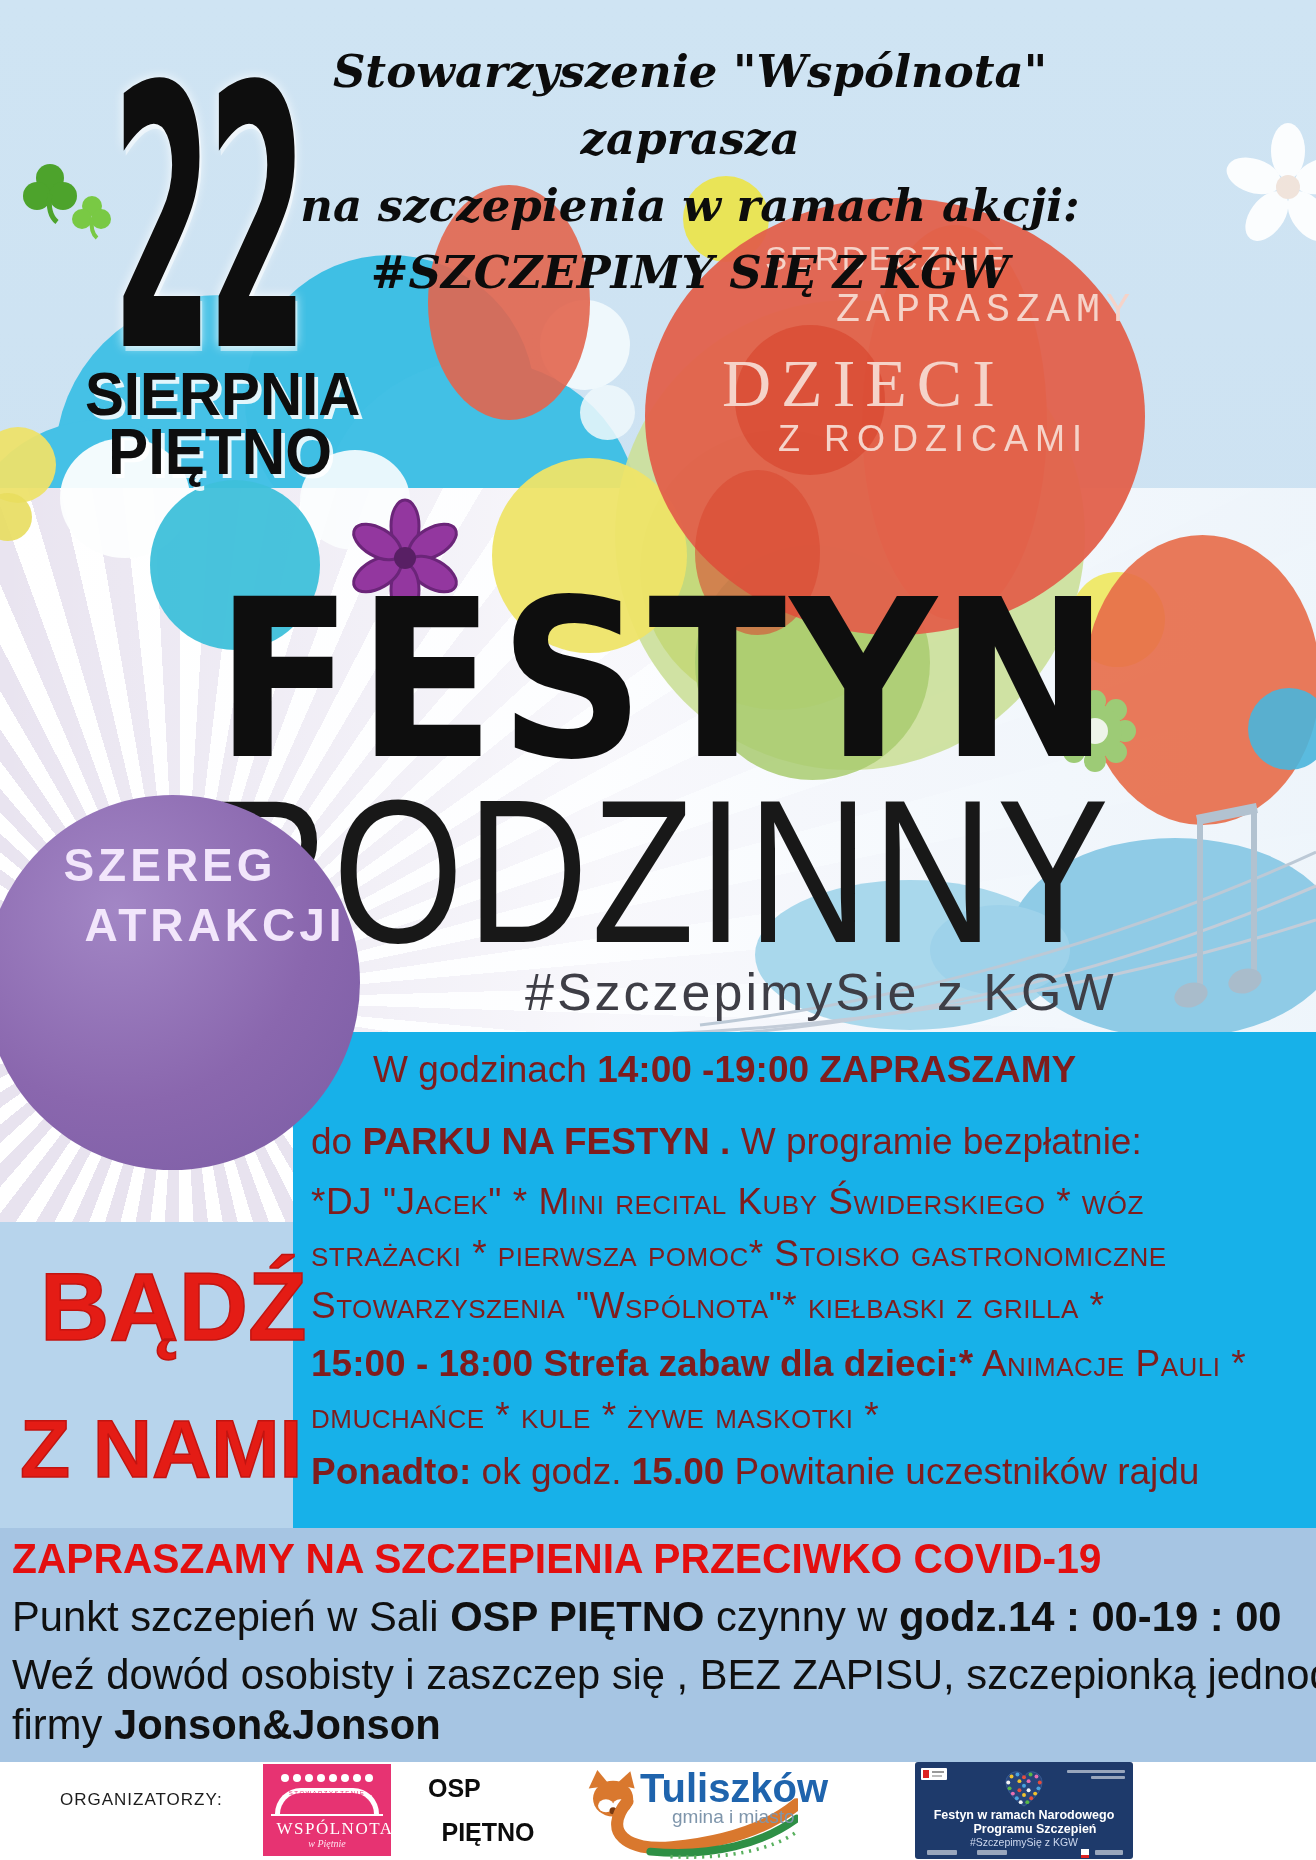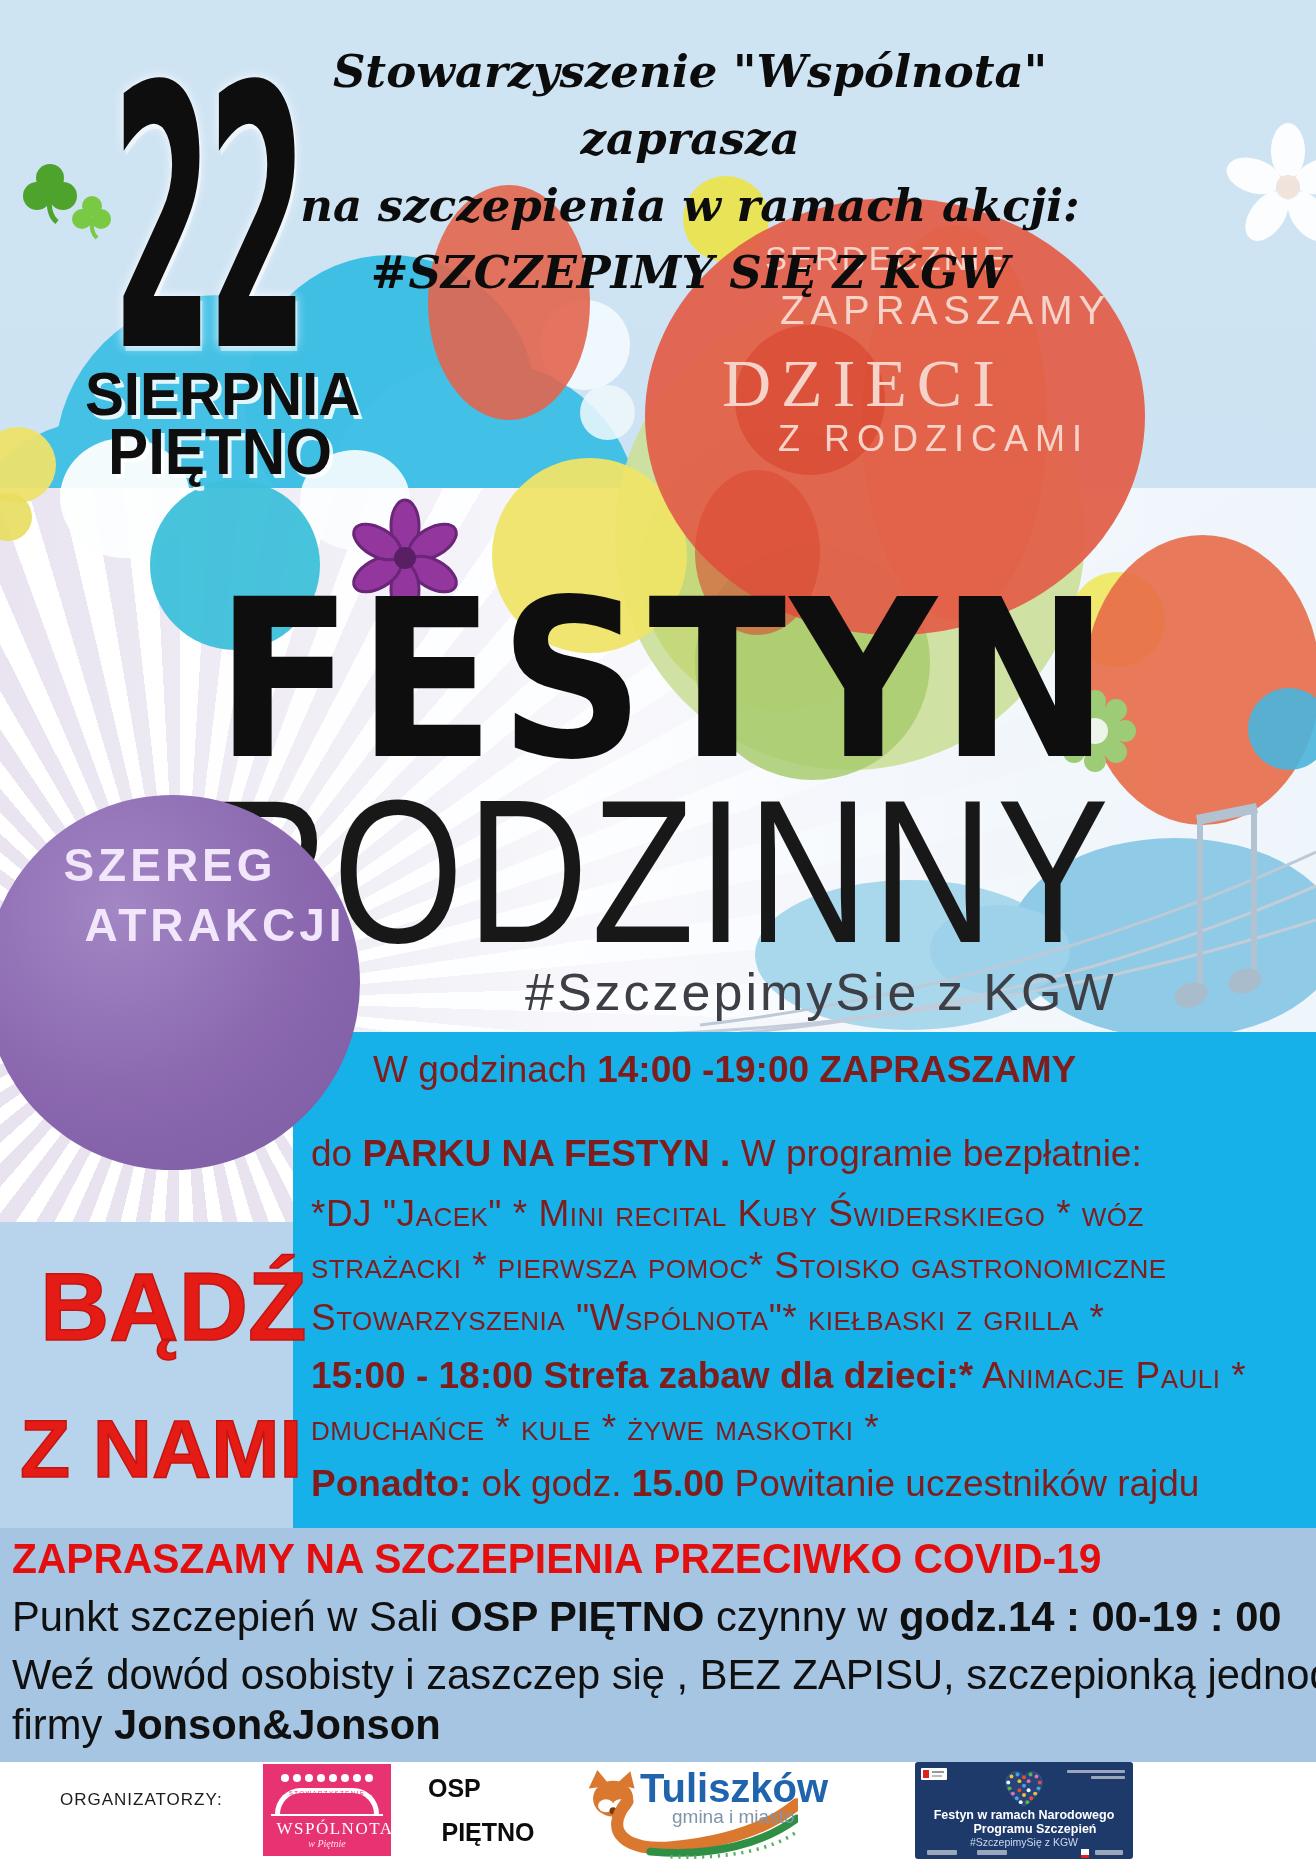--- a/index.html
+++ b/index.html
@@ -63,21 +63,21 @@
   <div class="c" style="left:428px;top:185px;width:162px;height:235px;background:#e2654e;opacity:.9;"></div>
   <div class="c" style="left:862px;top:225px;width:185px;height:395px;background:#e9813f;opacity:.95;"></div>
   <div class="c" style="left:1070px;top:572px;width:95px;height:95px;background:#efe96d;"></div>
   <div class="c" style="left:1085px;top:535px;width:235px;height:290px;background:#e76b48;opacity:.9;"></div>
   <div class="c" style="left:1248px;top:688px;width:82px;height:82px;background:#49b5dc;opacity:.9;"></div>
 
   <div class="c" style="left:645px;top:198px;width:500px;height:437px;background:var(--red_circle);opacity:.95;"></div>
   <div class="c" style="left:735px;top:325px;width:150px;height:150px;background:#d84a32;opacity:.75;"></div>
   <div class="c" style="left:695px;top:470px;width:125px;height:165px;background:#d84a32;opacity:.6;"></div>
   <div class="redcircle-text" style="left:765px;top:240px;font-size:33px;letter-spacing:3px;">SERDECZNIE</div>
-  <div class="redcircle-text" style="left:780px;top:288px;font-size:40px;letter-spacing:6px;">ZAPRASZAMY</div>
+  <div class="redcircle-text" style="left:836px;top:288px;font-size:40px;letter-spacing:6px;font-family:Liberation Mono, monospace;">ZAPRASZAMY</div>
   <div class="redcircle-text" style="left:722px;top:344px;font-size:68px;letter-spacing:10px;font-family:Liberation Serif, serif;">DZIECI</div>
   <div class="redcircle-text" style="left:778px;top:418px;font-size:36px;letter-spacing:7px;">Z RODZICAMI</div>
 
   <div class="c" style="left:755px;top:880px;width:310px;height:150px;background:#a9d8ec;"></div>
   <div class="c" style="left:1010px;top:838px;width:330px;height:200px;background:#8fcbe6;"></div>
   <div class="c" style="left:930px;top:905px;width:140px;height:90px;background:#9ed2ea;"></div>
   <svg class="abs" style="left:640px;top:790px;" width="676" height="245" viewBox="0 0 676 245">
     <path d="M60 235 C 260 212 480 152 676 62" stroke="#bcc9d6" stroke-width="3" fill="none"></path>
     <path d="M100 243 C 300 226 500 172 676 96" stroke="#c3ccd8" stroke-width="3" fill="none"></path>
     <path d="M0 245 C 240 236 470 196 676 130" stroke="#c3ccd8" stroke-width="3" fill="none"></path>
@@ -150,21 +150,21 @@
 
   <div class="abs big-title" style="left:215px;top:570px;font-family:'DejaVu Sans',sans-serif;font-weight:900;font-size:220px;letter-spacing:4px;transform:scaleX(.92);">FESTYN</div>
   <div class="abs big-title" style="left:208px;top:768px;font-weight:400;font-size:205px;letter-spacing:4px;color:#181818;transform:scaleX(.82);">RODZINNY</div>
   <div class="abs" style="left:525px;top:962px;font-size:52px;letter-spacing:3px;color:#3e3e46;white-space:nowrap;">#SzczepimySie z KGW</div>
 
   <div id="left-rays"></div>
   <div id="left-col"></div>
 
   <div id="program-box">
     <div class="pl" style="padding-left:62px;"><span>W godzinach </span><span class="sb">14:00 -19:00 ZAPRASZAMY</span></div>
-    <div class="pl" style="margin-top:32px;"><span>do  </span><span class="sb">PARKU  NA FESTYN .</span><span> W programie bezpłatnie:</span></div>
+    <div class="pl" style="margin-top:20px;"><span>do  </span><span class="sb">PARKU  NA FESTYN .</span><span> W programie bezpłatnie:</span></div>
     <div class="pl" style="margin-top:8px;"><span class="ssc">*DJ "Jacek" * Mini recital  Kuby Świderskiego * wóz</span></div>
     <div class="pl"><span class="ssc">strażacki * pierwsza pomoc* Stoisko gastronomiczne</span></div>
     <div class="pl"><span class="ssc">Stowarzyszenia "Wspólnota"* kiełbaski z grilla *</span></div>
     <div class="pl" style="margin-top:6px;"><span class="sb">15:00 - 18:00 Strefa zabaw dla dzieci:*</span><span class="ssc"> Animacje Pauli *</span></div>
     <div class="pl"><span class="ssc">dmuchańce * kule * żywe maskotki *</span></div>
     <div class="pl" style="margin-top:4px;"><span class="sb">Ponadto:</span><span> ok godz. </span><span class="sb">15.00</span><span> Powitanie uczestników rajdu</span></div>
   </div>
 
   <svg class="abs" style="left:78px;top:818px;" width="86" height="86" viewBox="0 0 86 86">
     <g transform="translate(43,43)" fill="#8ed2ea">

